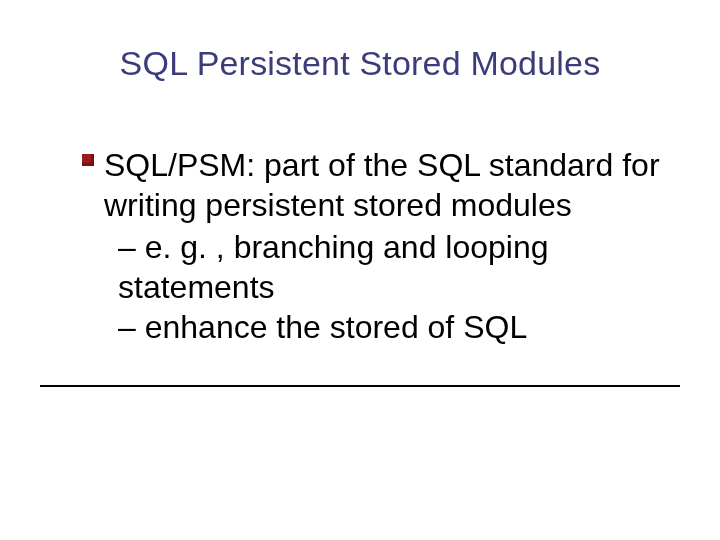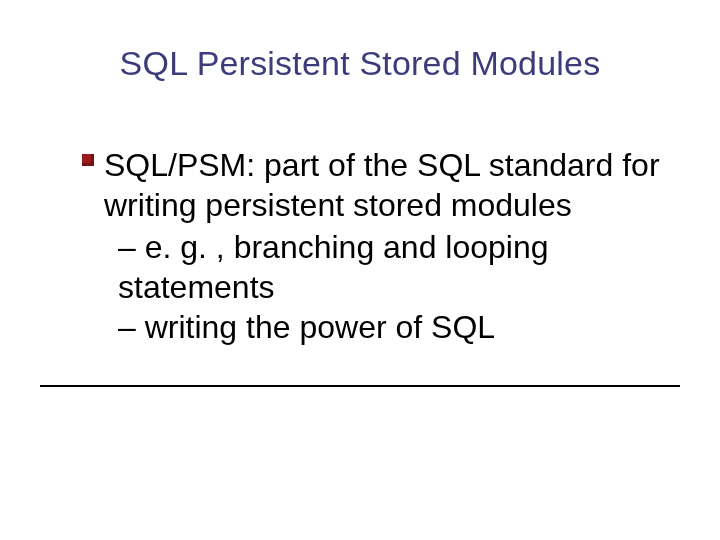--- a/index.html
+++ b/index.html
@@ -76,18 +76,18 @@
 
   <div class="body">
 
     <div class="bullet-item">
       <div class="bullet-icon"></div>
       <div class="bullet-text">SQL/PSM: part of the SQL standard for writing persistent stored modules</div>
     </div>
 
 
     <div class="sub-item">– e. g. , branching and looping statements</div>
-    <div class="sub-item">– writing the power of SQL</div>
+    <div class="sub-item">– enhance the stored of SQL</div>
 
   </div>
 
   <div class="footer-line"></div>
 </div>
 
 </body></html>

